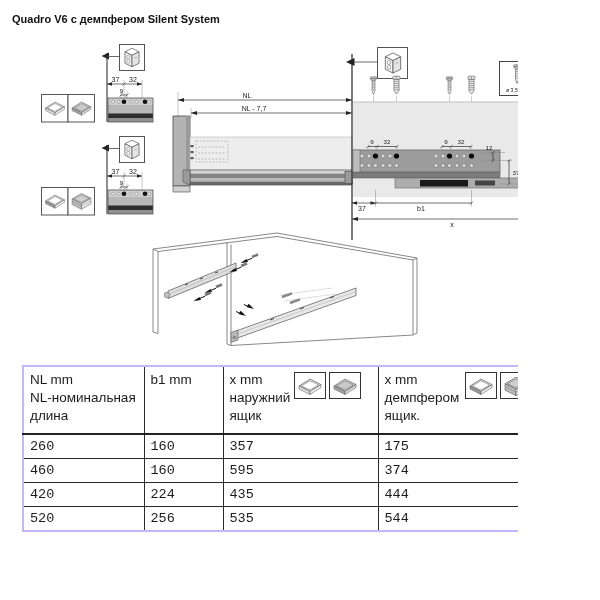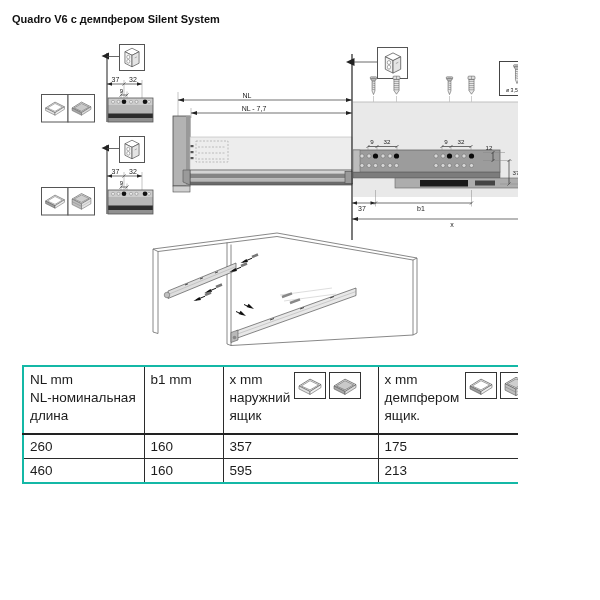--- a/index.html
+++ b/index.html
@@ -13,24 +13,24 @@
   .dimxs{font-size:5.2px;fill:#222;text-anchor:middle;}
   .ln{stroke:#444;stroke-width:0.8;fill:none;}
   .thin{stroke:#888;stroke-width:0.5;fill:none;}
   .dimln{stroke:#333;stroke-width:0.7;fill:none;}
   .dash{stroke:#888;stroke-width:0.5;fill:none;stroke-dasharray:2,1.5;}
   .iso{stroke:#6a6a6a;stroke-width:0.8;fill:none;stroke-linejoin:round;}
 
   table.dims-table{position:absolute;left:22px;top:365px;width:561px;border-collapse:collapse;
         table-layout:fixed;font-size:13.5px;color:#1c1c1c;background:#fff;}
   table.dims-table,table.dims-table td,table.dims-table th{border:1px solid #2b2b2b;}
-  table.dims-table{border:2px solid #14b8a6;}
+  table.dims-table{border:2px solid #c4b5fd;}
   table.dims-table th{font-weight:400;text-align:left;vertical-align:top;
         padding:4px 6px 2px 6px;height:60px;line-height:1.32;border-bottom:2px solid #222;position:relative;}
-  table.dims-table td{padding:2px 6px;height:19px;vertical-align:middle;}
+  table.dims-table td{padding:2px 6px;height:19px;vertical-align:middle;font-family:Liberation Mono, monospace;}
   tr.group-end td{border-bottom:2px solid #222;}
   .hdr-icons{position:absolute;top:5px;display:flex;gap:3px;}
   .hdr-icons.c3{left:70px;}
   .hdr-icons.c4{left:86px;}
   .icon-box{width:30px;height:25px;border:1.5px solid #333;background:#fff;
         display:flex;align-items:center;justify-content:center;}
   .icon-box svg{display:block;}
 </style>
 </head>
 <body>
@@ -374,17 +374,29 @@
       <tr>
         <td>260</td>
         <td>160</td>
         <td>357</td>
         <td>175</td>
       </tr>
       <tr>
         <td>460</td>
         <td>160</td>
         <td>595</td>
-        <td>213</td>
+        <td>374</td>
+      </tr>
+      <tr>
+        <td>420</td>
+        <td>224</td>
+        <td>435</td>
+        <td>444</td>
+      </tr>
+      <tr>
+        <td>520</td>
+        <td>256</td>
+        <td>535</td>
+        <td>544</td>
       </tr>
     </tbody>
   </table>
 </div>
 
 </body></html>

